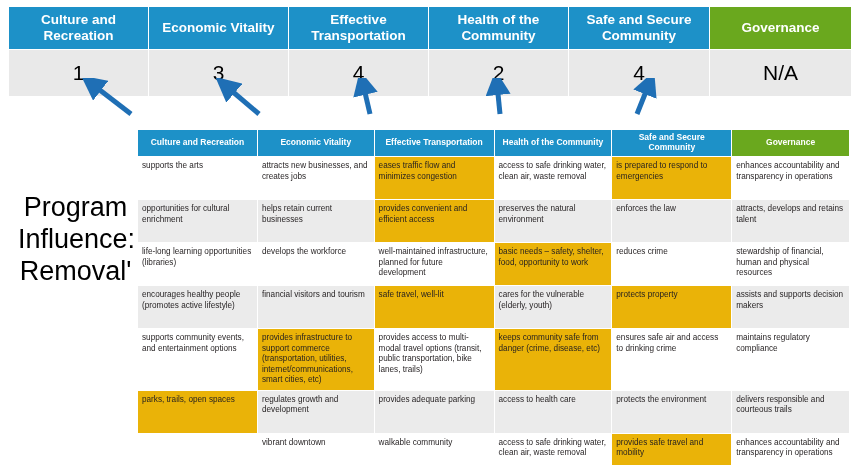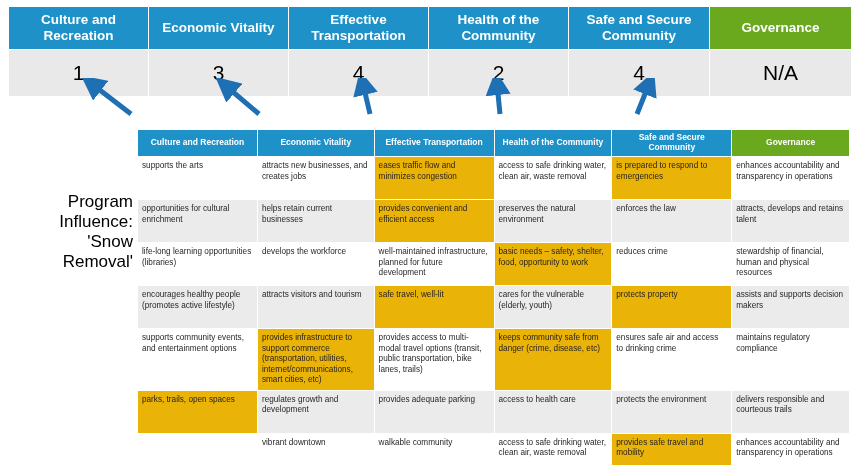--- a/index.html
+++ b/index.html
@@ -62,24 +62,24 @@
     height: 50px;
     pointer-events: none;
   }
 
   
   .caption {
     position: absolute;
     left: 18px;
     top: 192px;
     width: 115px;
-    font-size: 17px;
+    font-size: 27px;
     color: #000000;
     line-height: 1.18;
-    text-align: right;
+    text-align: center;
   }
 
   
   .matrix-wrap {
     position: absolute;
     left: 137px;
     top: 129px;
     width: 713px;
   }
   table.matrix {
@@ -159,21 +159,20 @@
   <line x1="131" y1="36" x2="92" y2="6" stroke="#1f6fb5" stroke-width="5" marker-end="url(#ah)"></line>
   <line x1="259" y1="36" x2="226" y2="8" stroke="#1f6fb5" stroke-width="5" marker-end="url(#ah)"></line>
   <line x1="370" y1="36" x2="363" y2="6" stroke="#1f6fb5" stroke-width="5" marker-end="url(#ah)"></line>
   <line x1="500" y1="36" x2="497" y2="6" stroke="#1f6fb5" stroke-width="5" marker-end="url(#ah)"></line>
   <line x1="637" y1="36" x2="649" y2="6" stroke="#1f6fb5" stroke-width="5" marker-end="url(#ah)"></line>
 </svg>
 
 <div class="caption">
   <div>Program</div>
   <div>Influence:</div>
-  <div>'Snow</div>
   <div>Removal'</div>
 </div>
 
 <div class="matrix-wrap">
   <table class="matrix" id="matrix-table">
     <colgroup>
       <col style="width:110px">
         <col style="width:107px">
         <col style="width:110px">
       <col style="width:108px">
@@ -210,21 +209,21 @@
         <tr>
           <td class="plain">life-long learning opportunities (libraries)</td>
           <td class="plain">develops the workforce</td>
           <td class="plain">well-maintained infrastructure, planned for future development</td>
           <td class="hl">basic needs – safety, shelter, food, opportunity to work</td>
           <td class="plain">reduces crime</td>
           <td class="plain">stewardship of financial, human and physical resources</td>
         </tr>
         <tr>
           <td class="alt">encourages healthy people (promotes active lifestyle)</td>
-          <td class="alt">attracts visitors and tourism</td>
+          <td class="alt">financial visitors and tourism</td>
           <td class="hl">safe travel, well-lit</td>
           <td class="alt">cares for the vulnerable (elderly, youth)</td>
           <td class="hl">protects property</td>
           <td class="alt">assists and supports decision makers</td>
         </tr>
         <tr>
           <td class="plain">supports community events, and entertainment options</td>
           <td class="hl">provides infrastructure to support commerce (transportation, utilities, internet/communications, smart cities, etc)</td>
           <td class="plain">provides access to multi-modal travel options (transit, public transportation, bike lanes, trails)</td>
           <td class="hl">keeps community safe from danger (crime, disease, etc)</td>

